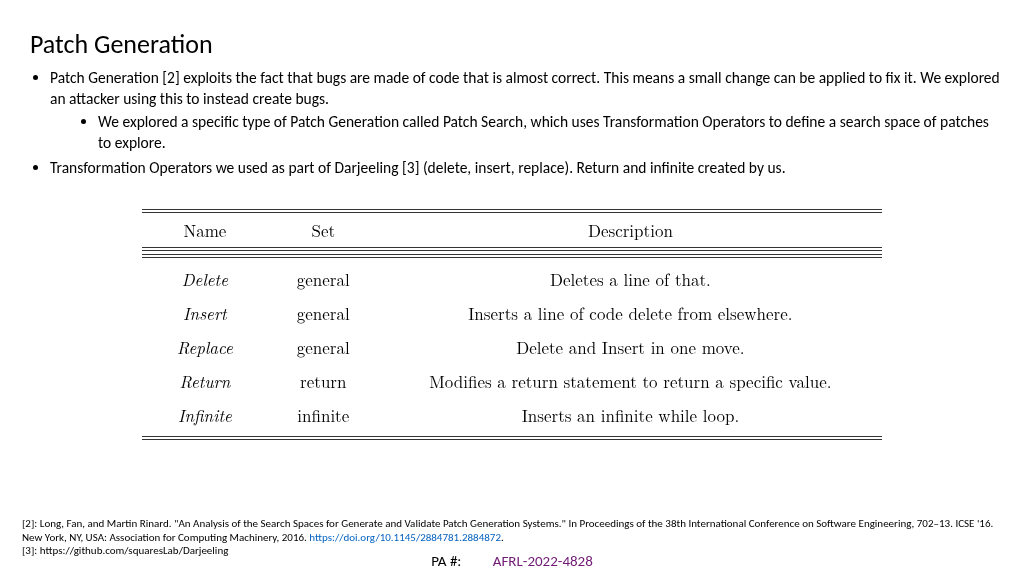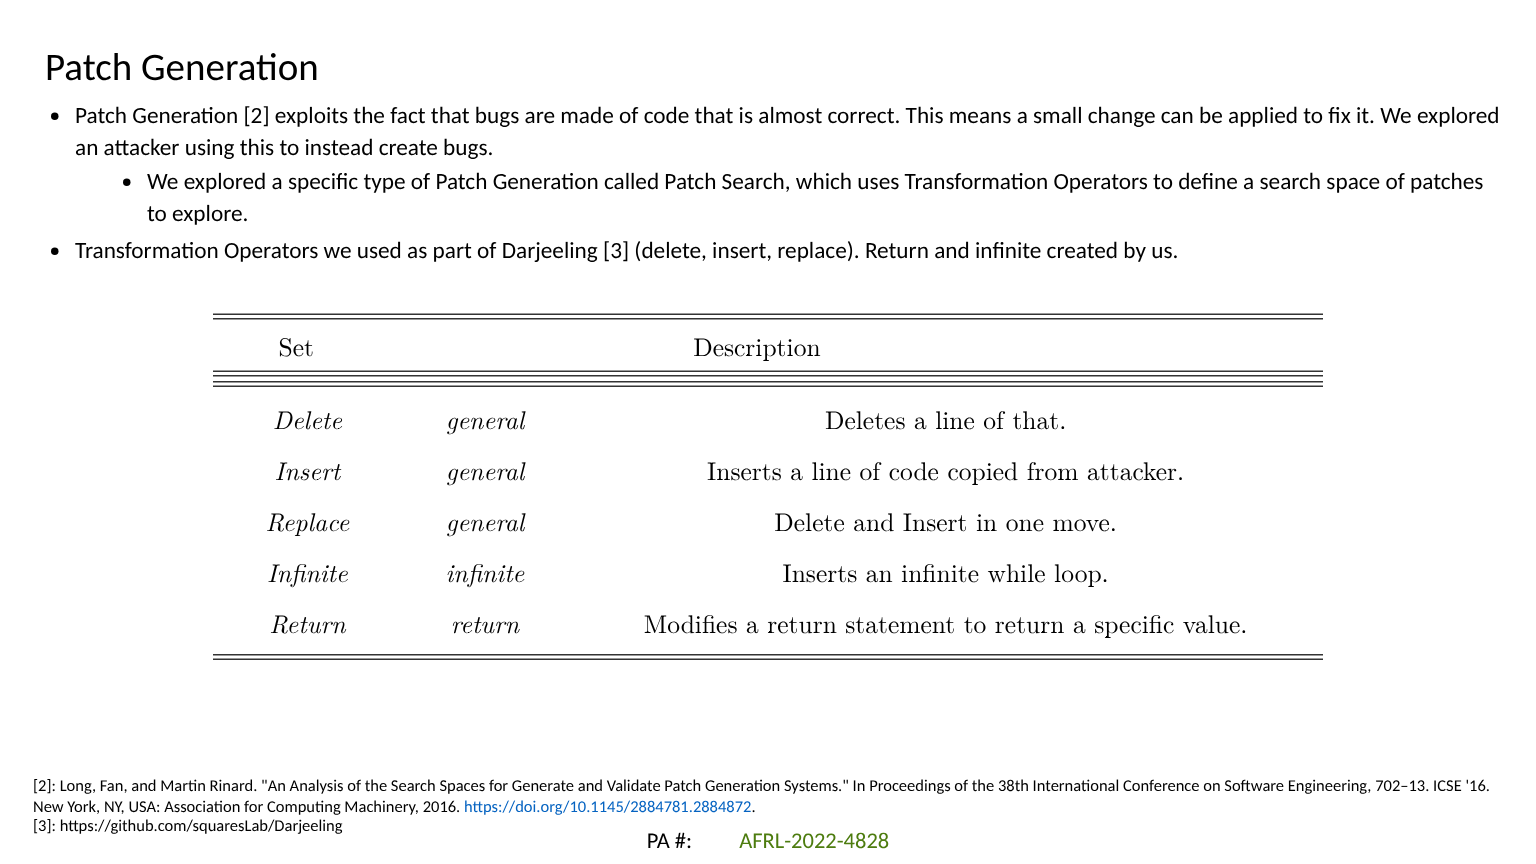--- a/index.html
+++ b/index.html
@@ -51,21 +51,21 @@
   border-bottom: 1px solid #333;
   padding: 2px 0;
 }
 .body-inner {
   border-top: 1px solid #333;
   border-bottom: 1px solid #333;
   padding: 4px 0;
 }
 .trow { display: flex; padding: 5px 0; }
 .c1 { width: 17%; text-align: center; font-style: italic; }
-.c2 { width: 15%; text-align: center; font-style: italic; }
+.c2 { width: 15%; text-align: center; }
 .c3 { width: 68%; text-align: center; }
 .hrow .c1, .hrow .c2, .hrow .c3 { font-style: normal; }
 .refs {
   position: absolute;
   left: 22px;
   bottom: 18px;
   right: 22px;
   font-size: 11px;
   line-height: 1.25;
   color: #000;
@@ -73,73 +73,74 @@
 .refs .link { color: #0563c1; }
 .refs .em { }
 .pa-line {
   position: absolute;
   bottom: 6px;
   left: 0; right: 0;
   text-align: center;
   font-size: 15px;
 }
 .pa-label { color: #000; }
-.pa-num { color: #4d7c0f; margin-left: 28px; }
+.pa-num { color: #701a75; margin-left: 28px; }
 </style>
 </head>
 <body>
 
 <h1 class="title">Patch Generation</h1>
 
 <ul class="outer">
   <li>
     <span>Patch Generation [2] exploits the fact that bugs are made of code that is almost correct. This means a small change can be applied to fix it. We explored an attacker using this to instead create bugs.</span>
     <ul class="inner">
       <li>We explored a specific type of Patch Generation called Patch Search, which uses Transformation Operators to define a search space of patches to explore.</li>
     </ul>
   </li>
   <li>Transformation Operators we used as part of Darjeeling [3] (delete, insert, replace). Return and infinite created by us.</li>
 </ul>
 
 <div class="table-wrap">
   <div class="header-box">
     <div class="header-inner">
       <div class="trow hrow">
+        <div class="c1">Name</div>
         <div class="c2">Set</div>
         <div class="c3">Description</div>
       </div>
     </div>
   </div>
   <div style="height:3px"></div>
   <div class="body-box">
     <div class="body-inner">
       <div class="trow">
         <div class="c1">Delete</div>
         <div class="c2">general</div>
         <div class="c3">Deletes a line of that.</div>
       </div>
       <div class="trow">
         <div class="c1">Insert</div>
         <div class="c2">general</div>
-        <div class="c3">Inserts a line of code copied from attacker.</div>
+        <div class="c3">Inserts a line of code delete from elsewhere.</div>
       </div>
       <div class="trow">
         <div class="c1">Replace</div>
         <div class="c2">general</div>
         <div class="c3">Delete and Insert in one move.</div>
       </div>
       <div class="trow">
+        <div class="c1">Return</div>
+        <div class="c2">return</div>
+        <div class="c3">Modifies a return statement to return a specific value.</div>
+      </div>
+      <div class="trow">
         <div class="c1">Infinite</div>
         <div class="c2">infinite</div>
         <div class="c3">Inserts an infinite while loop.</div>
-      </div>
-      <div class="trow">
-        <div class="c1">Return</div>
-        <div class="c2">return</div>
-        <div class="c3">Modifies a return statement to return a specific value.</div>
       </div>
     </div>
   </div>
 </div>
 
 <div class="refs">
   <div>
     <span>[2]: Long, Fan, and Martin Rinard. "An Analysis of the Search Spaces for Generate and Validate Patch Generation Systems." In </span><span class="em">Proceedings of the 38th International Conference on Software Engineering</span><span>, 702–13. ICSE '16. New York, NY, USA: Association for Computing Machinery, 2016. </span><span class="link">https://doi.org/10.1145/2884781.2884872</span><span>.</span>
   </div>
   <div>[3]: https://github.com/squaresLab/Darjeeling</div>

